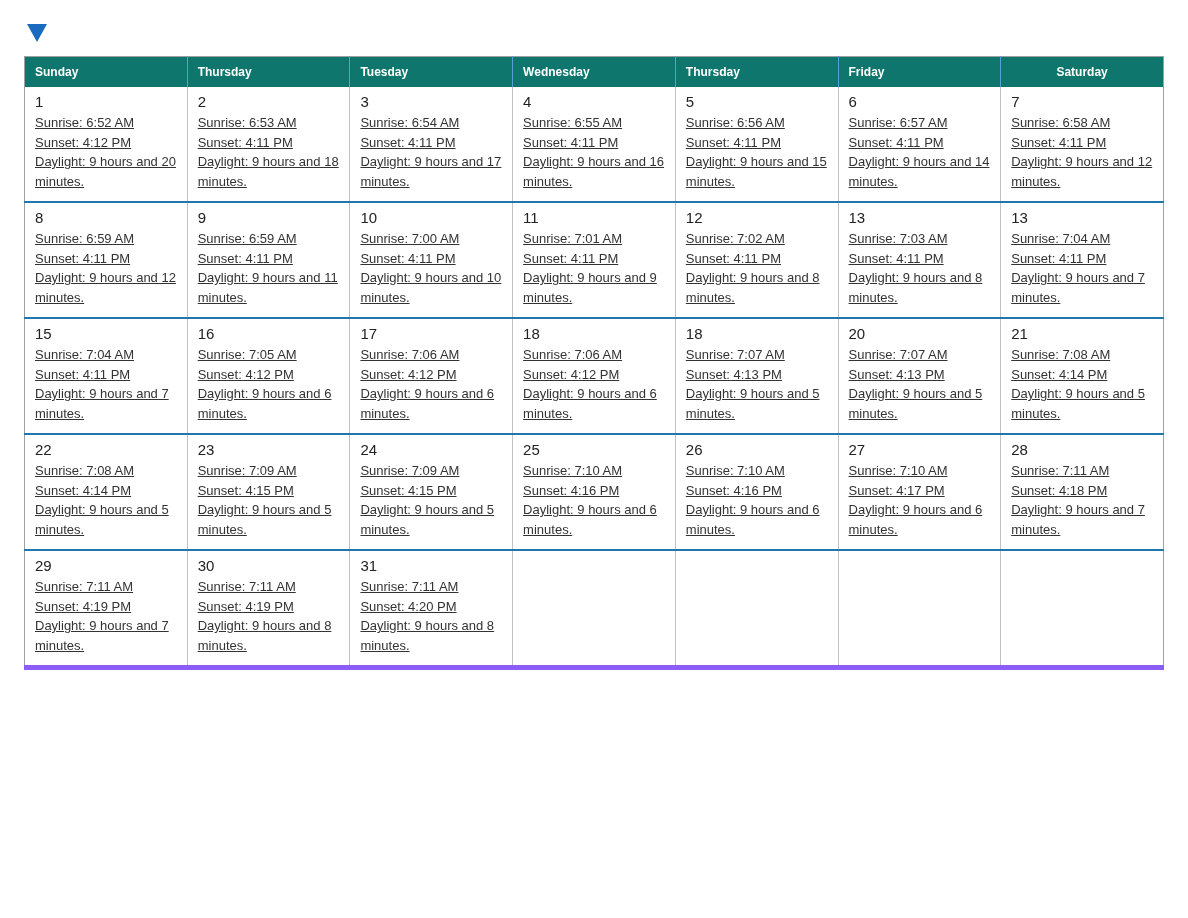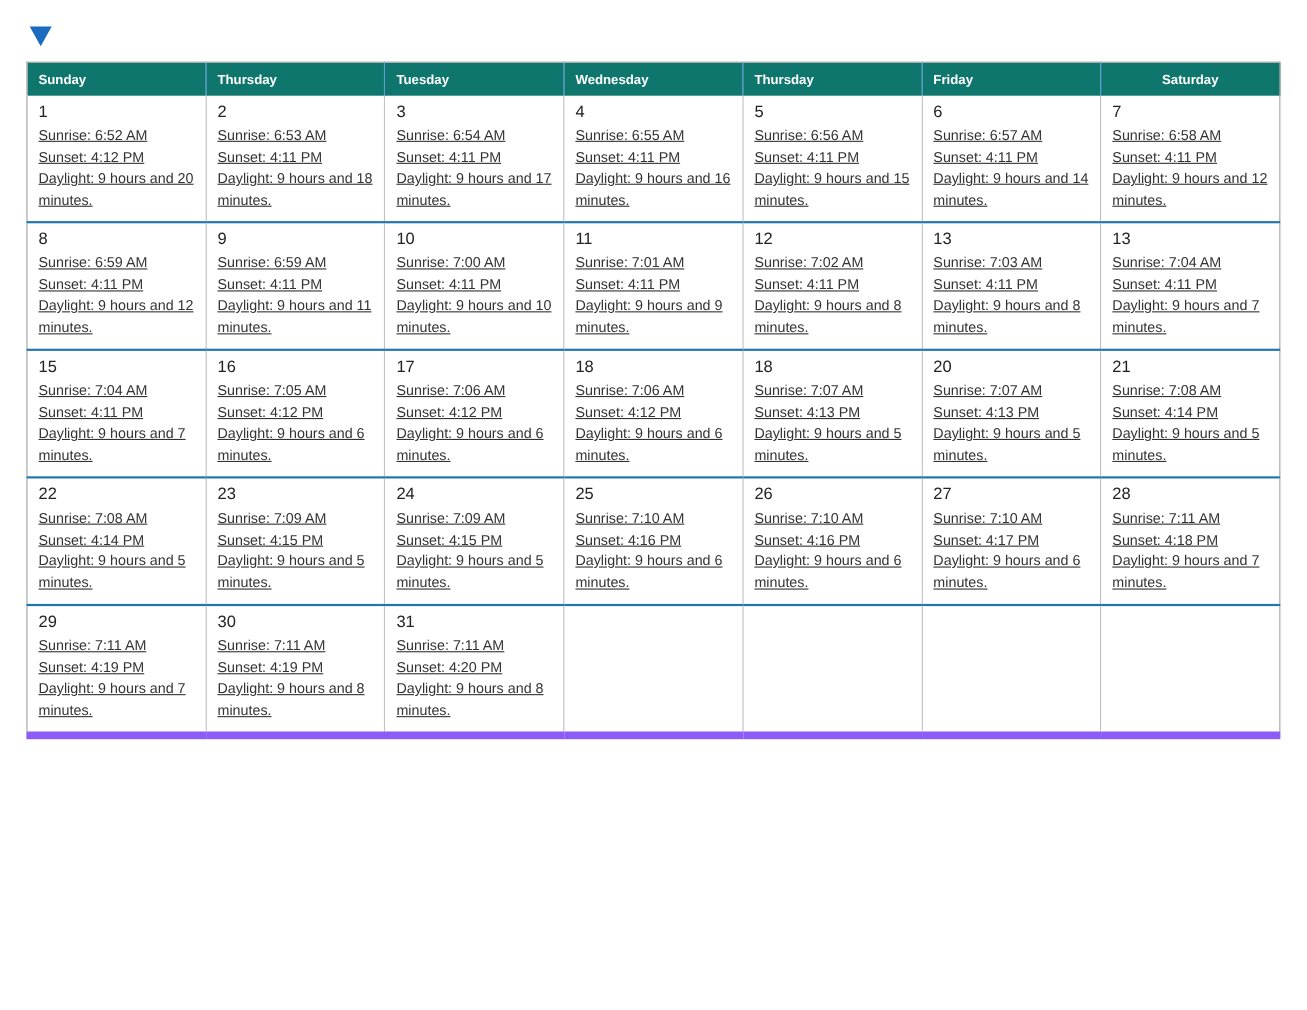--- a/index.html
+++ b/index.html
@@ -59,21 +59,21 @@
       border-right: 1px solid #c0c0c0;
       border-bottom: 2px solid #2176ae;
       font-size: 13px;
       color: #333;
       width: 14.28%;
     }
     .calendar tbody tr td:last-child {
       border-right: none;
     }
     .calendar tbody tr:last-child td {
-      border-bottom: 7px solid #8b5cf6;
+      border-bottom: 5px solid #8b5cf6;
     }
     .day-number {
       font-size: 15px;
       font-weight: normal;
       color: #222;
       margin-bottom: 3px;
       display: block;
     }
     .day-info {
       font-size: 13px;

